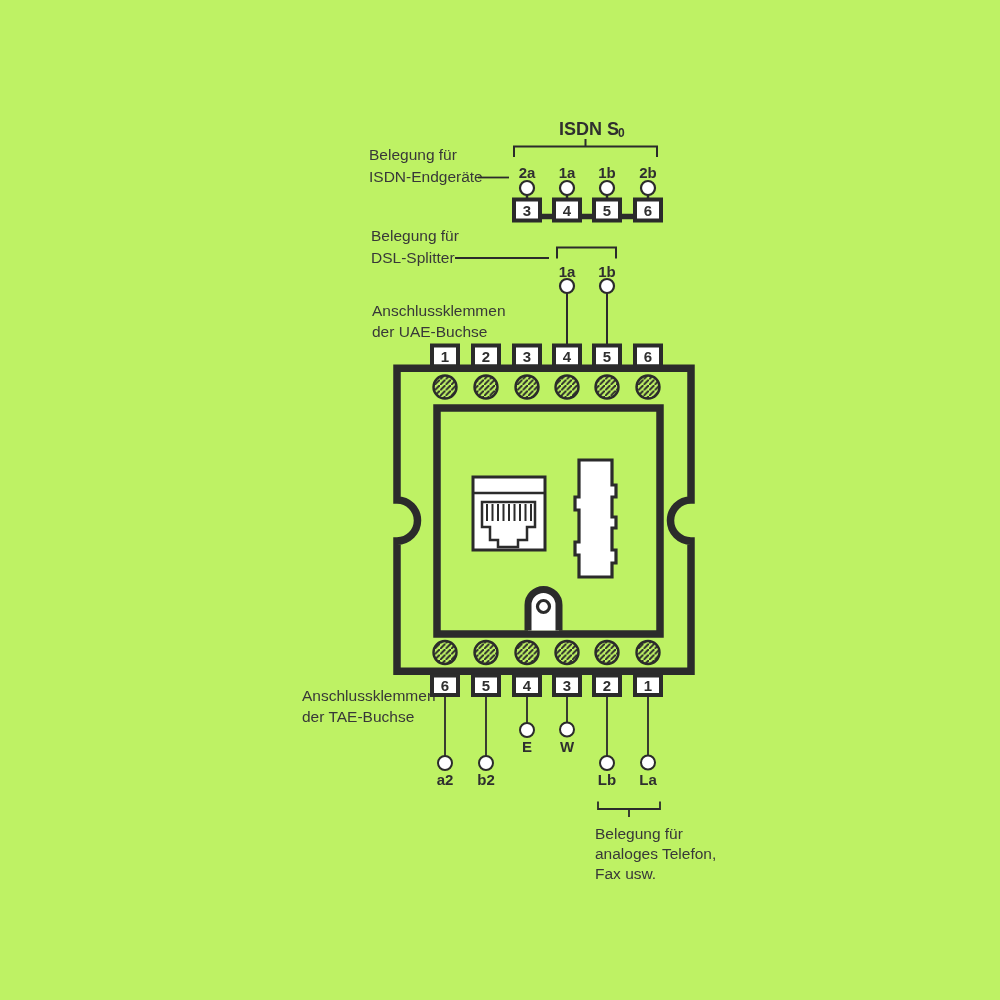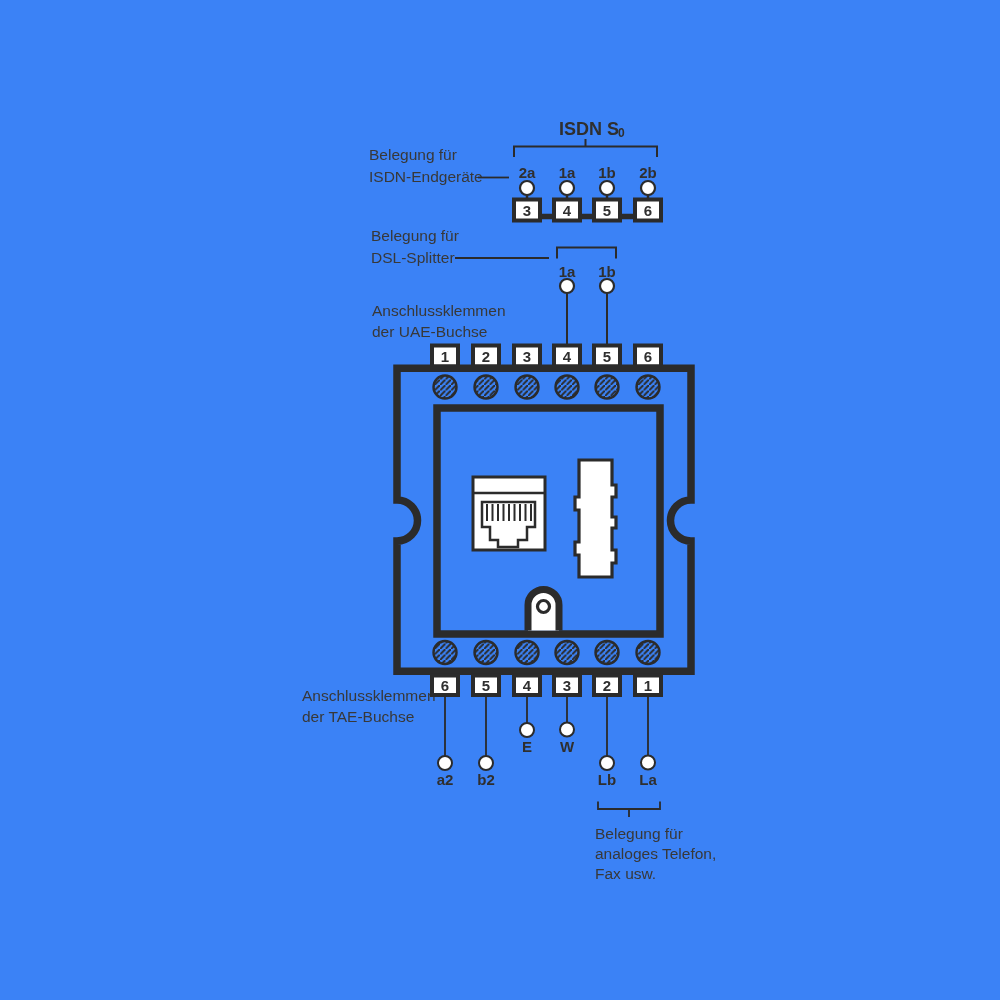--- a/index.html
+++ b/index.html
@@ -1,16 +1,16 @@
 <!DOCTYPE html>
 <html><head>
 <meta charset="utf-8">
 <style>
   html,body{margin:0;padding:0;background:#ffffff;}
-  #stage{position:relative;width:1000px;height:1000px;background:#3b82f6;overflow:hidden;}
+  #stage{position:relative;width:1000px;height:1000px;background:#bef264;overflow:hidden;}
   svg{position:absolute;left:0;top:0;}
   text{font-family:"Liberation Sans","DejaVu Sans",sans-serif;fill:#383838;}
   .caption{font-size:15.5px;}
   .wire{font-size:15px;font-weight:bold;fill:#2f2f2f;}
   .num{font-size:15px;font-weight:bold;fill:#2f2f2f;}
   .title{font-size:18px;font-weight:bold;fill:#2f2f2f;}
   .title-sub{font-size:12px;font-weight:bold;fill:#2f2f2f;}
   .mid{text-anchor:middle;}
 </style>
 </head>

